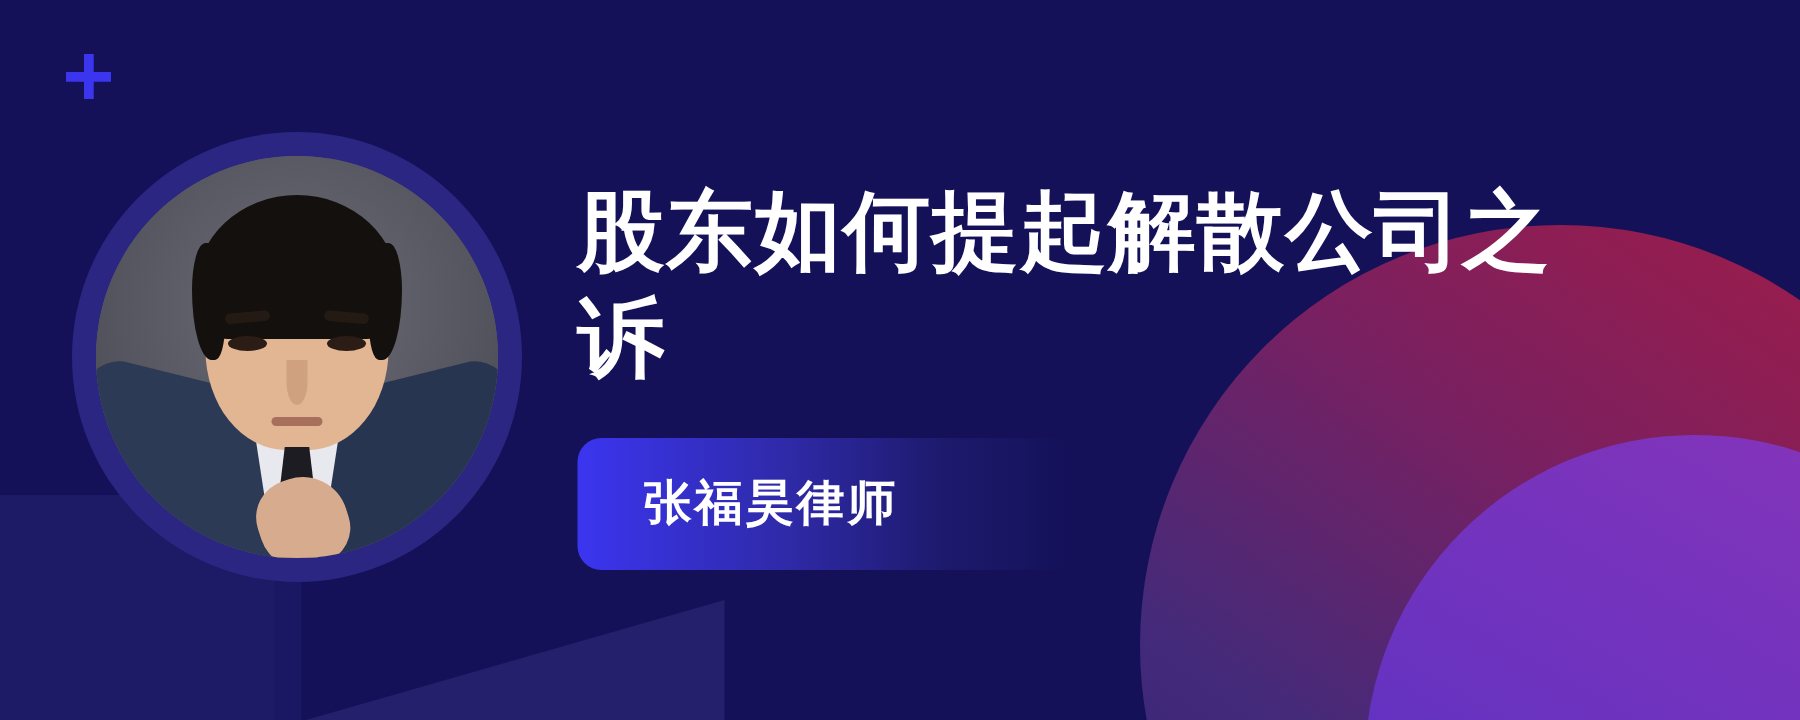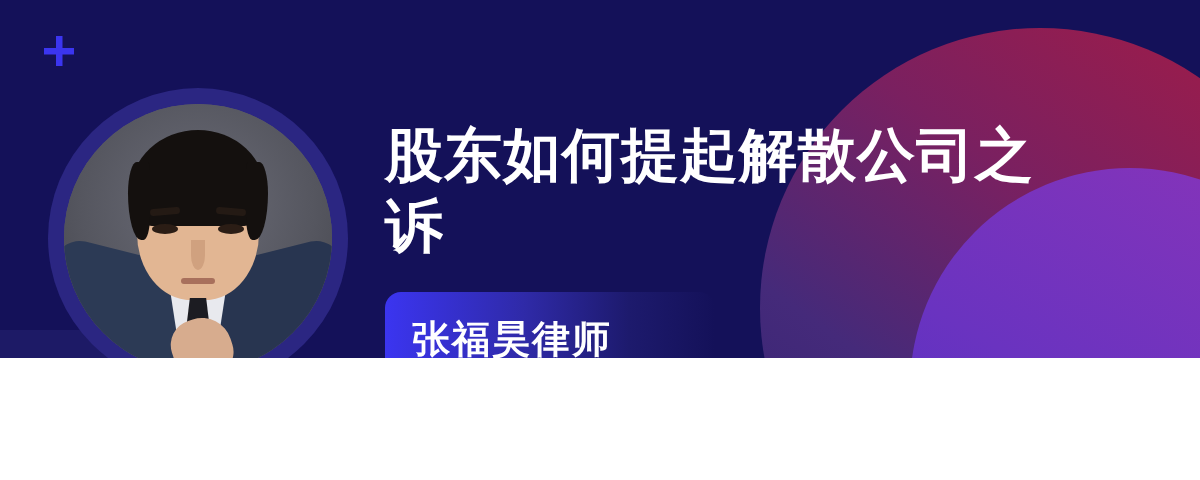--- a/index.html
+++ b/index.html
@@ -2,21 +2,21 @@
 <html><head>
 <meta charset="utf-8">
 <style>
   * { margin:0; padding:0; box-sizing:border-box; }
   html, body {
     width:1200px; height:480px;
     font-family:"Liberation Sans","DejaVu Sans",sans-serif;
   }
   #banner {
     position:relative;
-    width:1200px; height:358px;
+    width:1200px; height:480px;
     background:#141159;
     overflow:hidden;
   }
 
   
   .deco { position:absolute; pointer-events:none; }
 
   #deco-rect-left {
     left:-40px; top:330px;
     width:230px; height:200px;
@@ -116,26 +116,26 @@
     font-weight:bold;
     line-height:1.22;
     color:#ffffff;
     letter-spacing:1px;
     max-width:660px;
     word-break:break-all;
   }
   #author-button {
     display:inline-block;
     margin-top:30px;
-    padding:22px 54px 22px 27px;
+    padding:22px 54px 22px 44px;
     min-width:330px;
     border-radius:16px;
     background:linear-gradient(90deg,#3b35f0 0%,#2f2aa8 42%,#1d1a6d 74%,#141159 100%);
     color:#ffffff;
-    font-size:38px;
+    font-size:32px;
     font-weight:bold;
     letter-spacing:2px;
     border:none;
     cursor:pointer;
     text-align:left;
     font-family:inherit;
   }
 </style>
 </head>
 <body>

